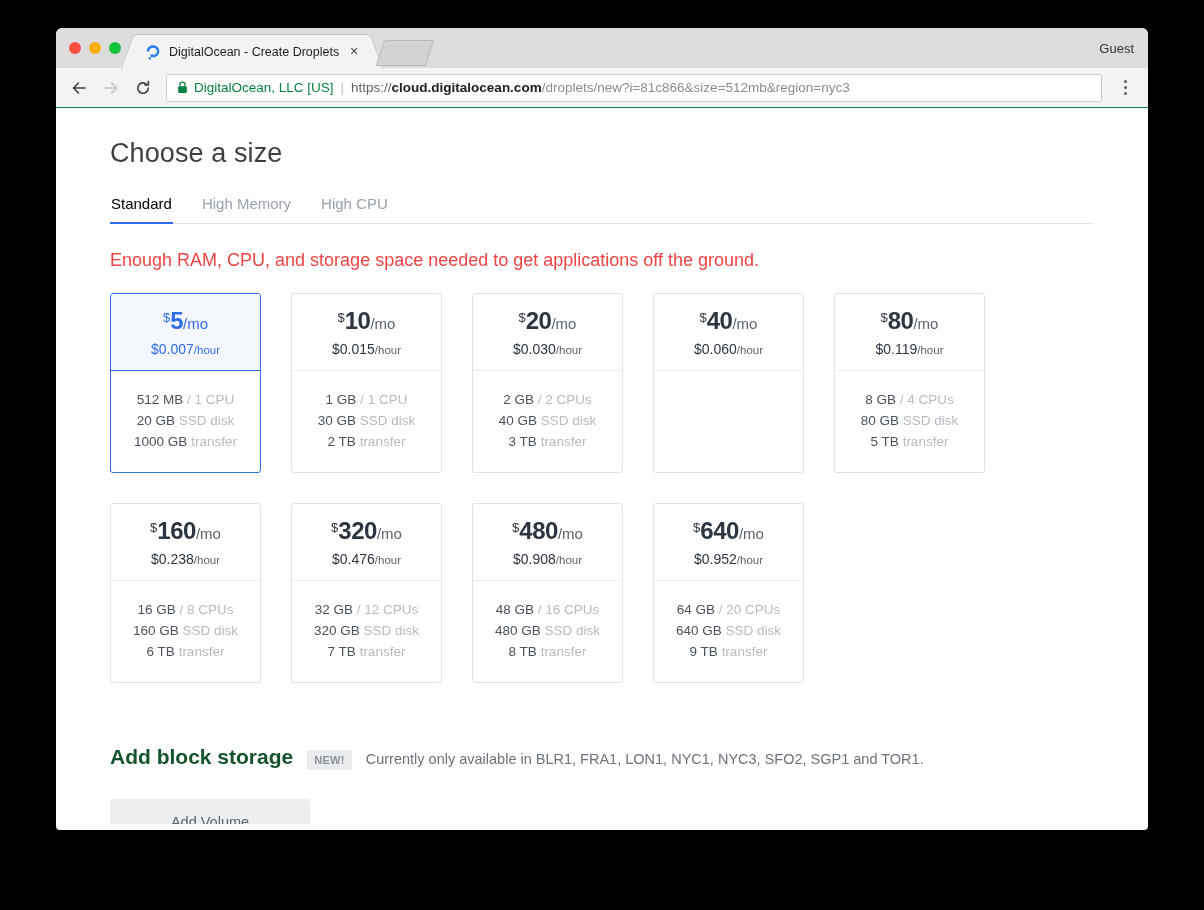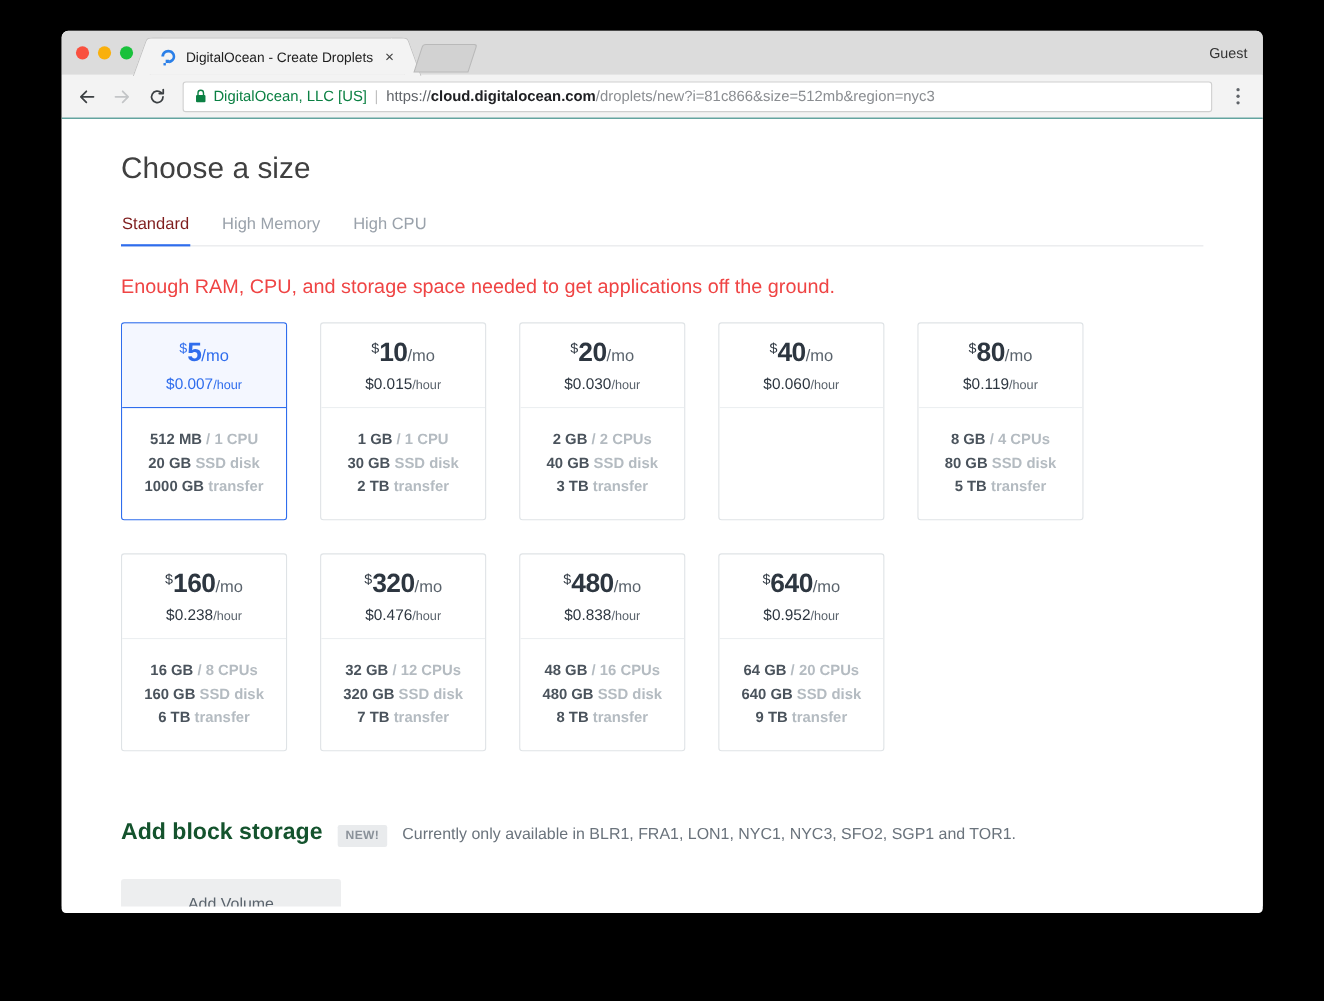--- a/index.html
+++ b/index.html
@@ -165,21 +165,21 @@
   }
   .tab {
     font-size: 15px;
     color: #9aa2ab;
     padding: 0 1px 10px 1px;
     cursor: pointer;
     border-bottom: 2px solid transparent;
     margin-bottom: -1px;
   }
   .tab.active {
-    color: #7f1d1d;
+    color: #000000;
     border-bottom-color: #2f6ded;
   }
 
   .subtitle {
     font-size: 18px;
     color: #ef4444;
     margin-bottom: 22px;
   }
 
   .card-grid {
@@ -223,21 +223,20 @@
     color: #2d3640;
     white-space: nowrap;
   }
   .card.selected .hourly { color: #2f6ded; }
   .hourly span.unit { font-size: 11.5px; color: #5a636c; }
   .card.selected .hourly span.unit { color: #2f6ded; }
 
   .card-body {
     padding: 18px 6px 20px;
     text-align: center;
-    font-weight: bold;
   }
   .spec {
     font-size: 13.5px;
     color: #4a535c;
     line-height: 21px;
     white-space: nowrap;
   }
   .spec .muted { color: #b4bbc1; }
 
   .storage-head {
@@ -425,21 +424,21 @@
             </div>
             <div class="card-body">
               <div class="spec"><span>32 GB</span><span class="muted"> / </span><span class="muted">12 CPUs</span></div>
               <div class="spec"><span>320 GB</span> <span class="muted">SSD disk</span></div>
               <div class="spec"><span>7 TB</span> <span class="muted">transfer</span></div>
             </div>
           </div>
           <div class="card">
             <div class="card-head">
               <div class="price-row"><span class="price-cur">$</span><span class="price-amt">480</span><span class="price-per">/mo</span></div>
-              <div class="hourly"><span>$0.838</span><span class="unit">/hour</span></div>
+              <div class="hourly"><span>$0.908</span><span class="unit">/hour</span></div>
             </div>
             <div class="card-body">
               <div class="spec"><span>48 GB</span><span class="muted"> / </span><span class="muted">16 CPUs</span></div>
               <div class="spec"><span>480 GB</span> <span class="muted">SSD disk</span></div>
               <div class="spec"><span>8 TB</span> <span class="muted">transfer</span></div>
             </div>
           </div>
           <div class="card">
             <div class="card-head">
               <div class="price-row"><span class="price-cur">$</span><span class="price-amt">640</span><span class="price-per">/mo</span></div>

